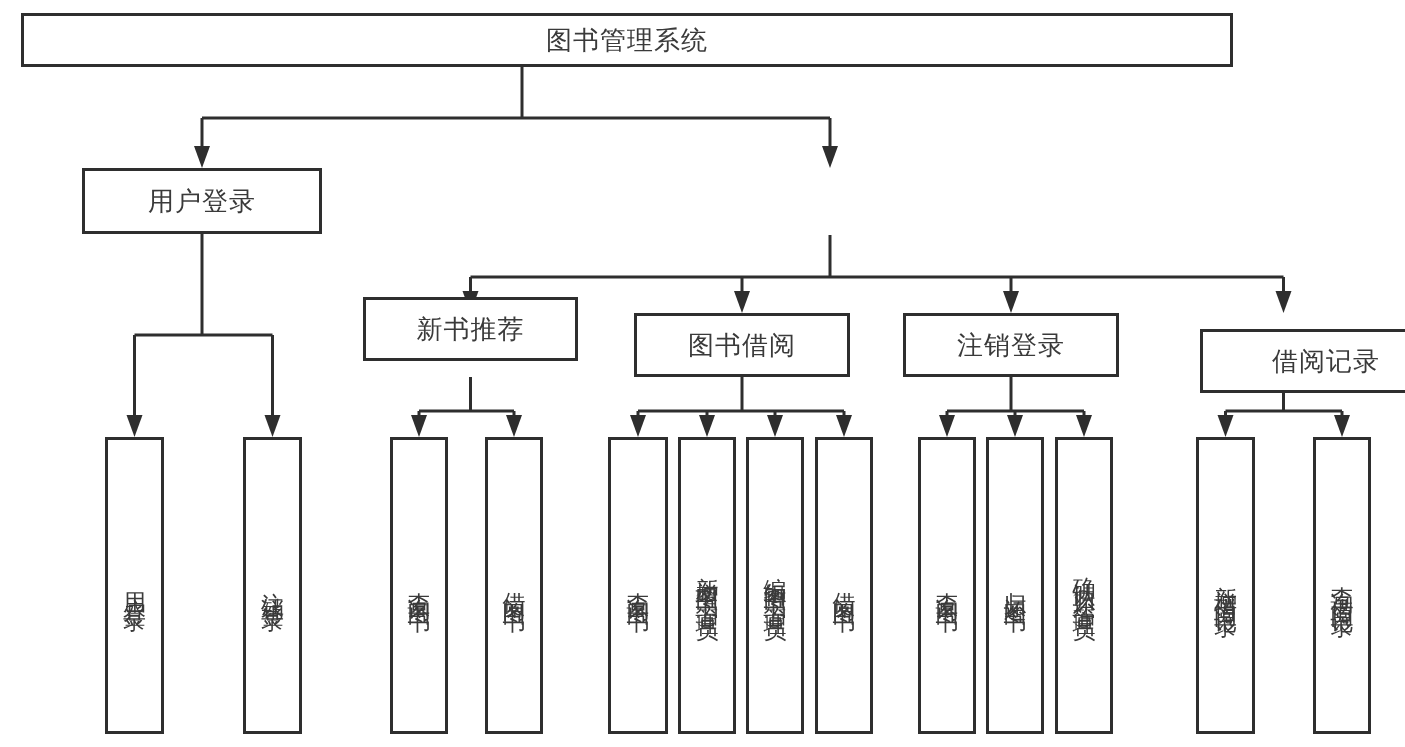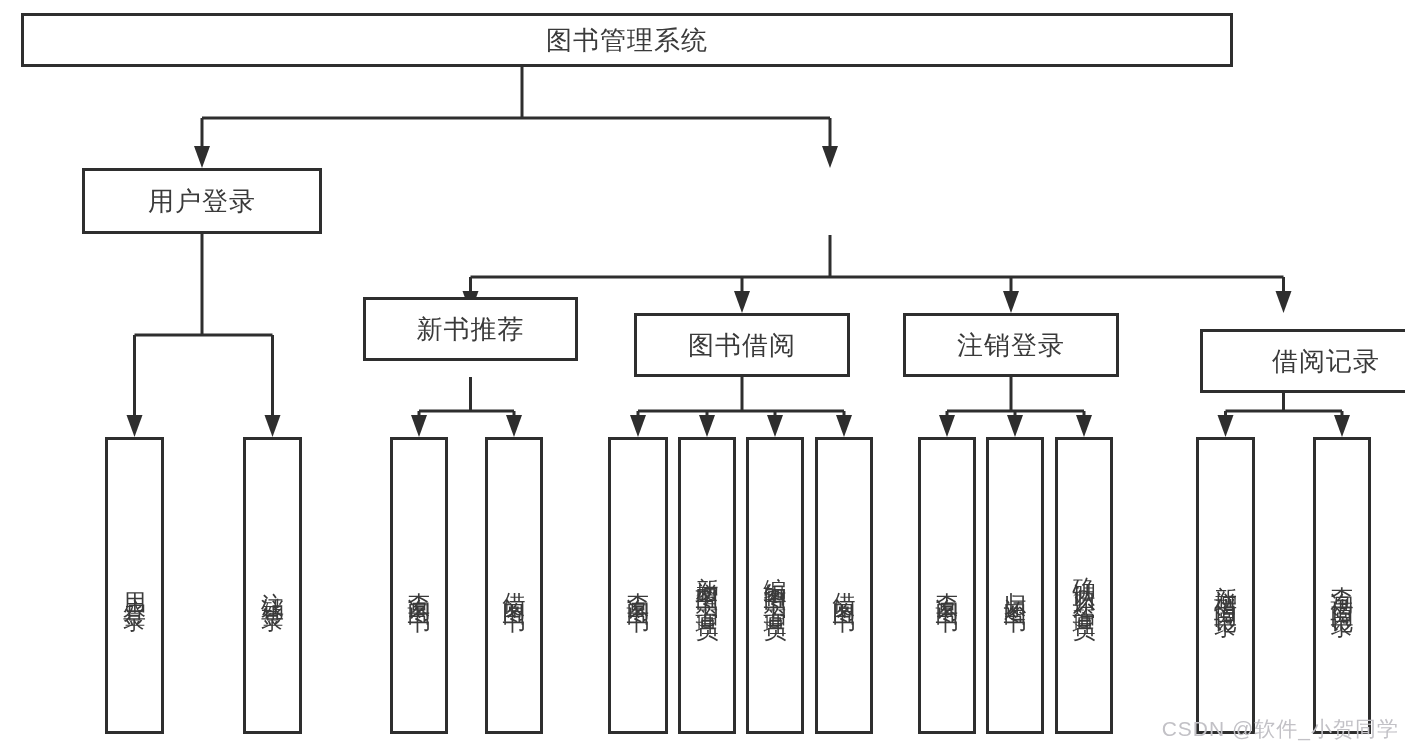--- a/index.html
+++ b/index.html
@@ -203,15 +203,14 @@
     <span class="vtext">确认归还（管理员）</span>
   </div>
 
   <div class="box vbox" style="left:1196px; top:437px; width:59px; height:297px;">
     <span class="vtext">新增借阅记录</span>
   </div>
   <div class="box vbox" style="left:1313px; top:437px; width:58px; height:297px;">
     <span class="vtext">查询借阅记录</span>
   </div>
 
-  <div id="watermark">CSDN @软件_小贺同学</div>
 
 </div>
 
 </body></html>

